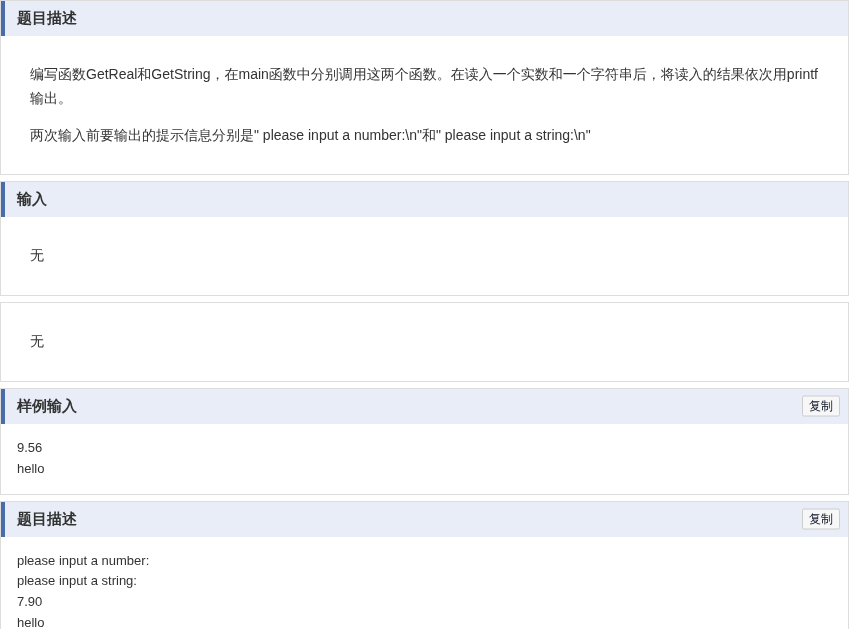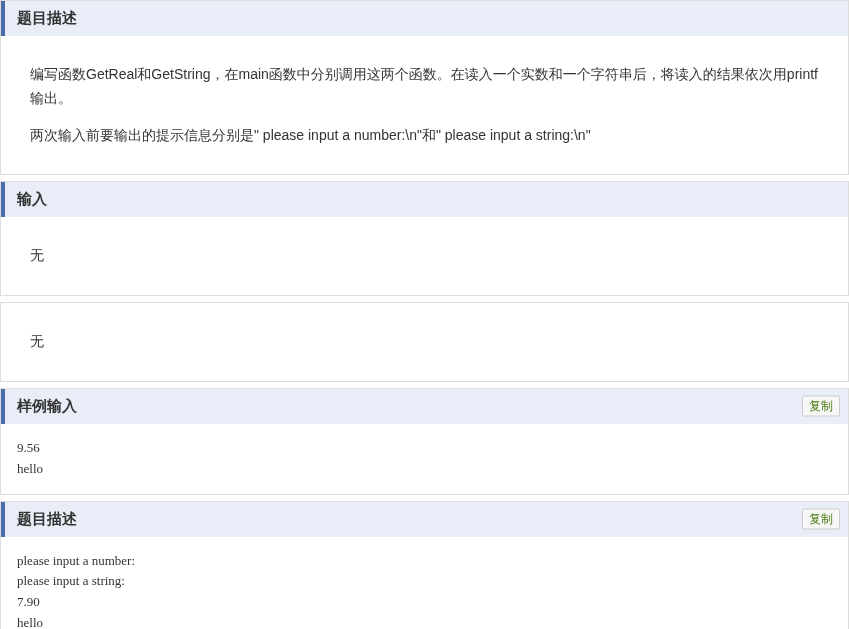--- a/index.html
+++ b/index.html
@@ -40,26 +40,26 @@
     .copy-btn {
       position: absolute;
       right: 8px;
       top: 50%;
       transform: translateY(-50%);
       background: #f7f7f7;
       border: 1px solid #ccc;
       border-radius: 2px;
       padding: 1px 6px;
       font-size: 12px;
-      color: #4d7c0f;
+      color: #0f172a;
       cursor: pointer;
       font-family: Liberation Mono, monospace;
     }
     .sample-content {
-      font-family: Liberation Serif, serif;
+      font-family: Liberation Sans, sans-serif;
       white-space: pre;
       line-height: 1.6;
       color: #333;
       font-size: 13px;
     }
   </style>
 </head>
 <body>
 
 <div class="section">

